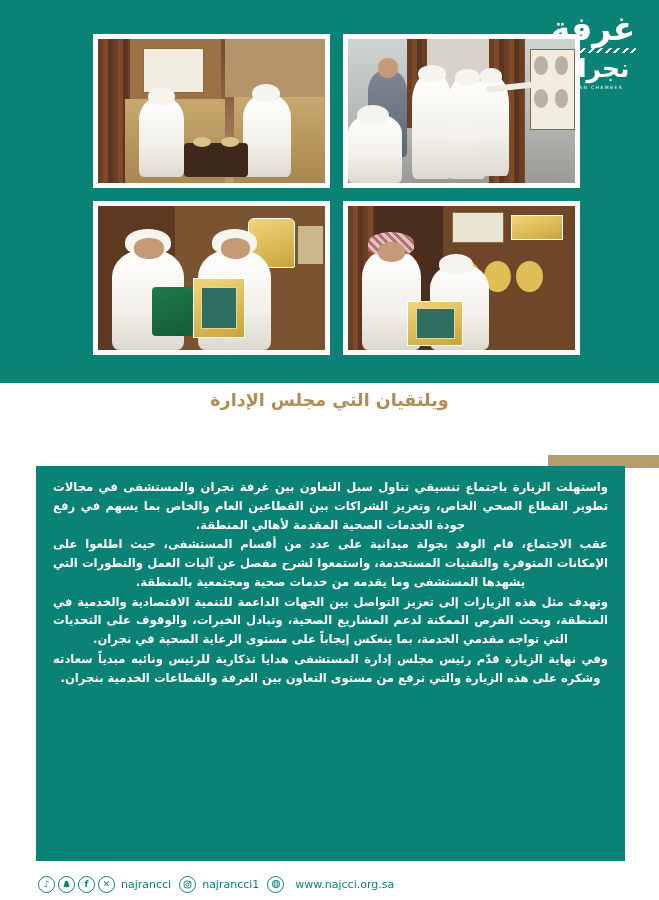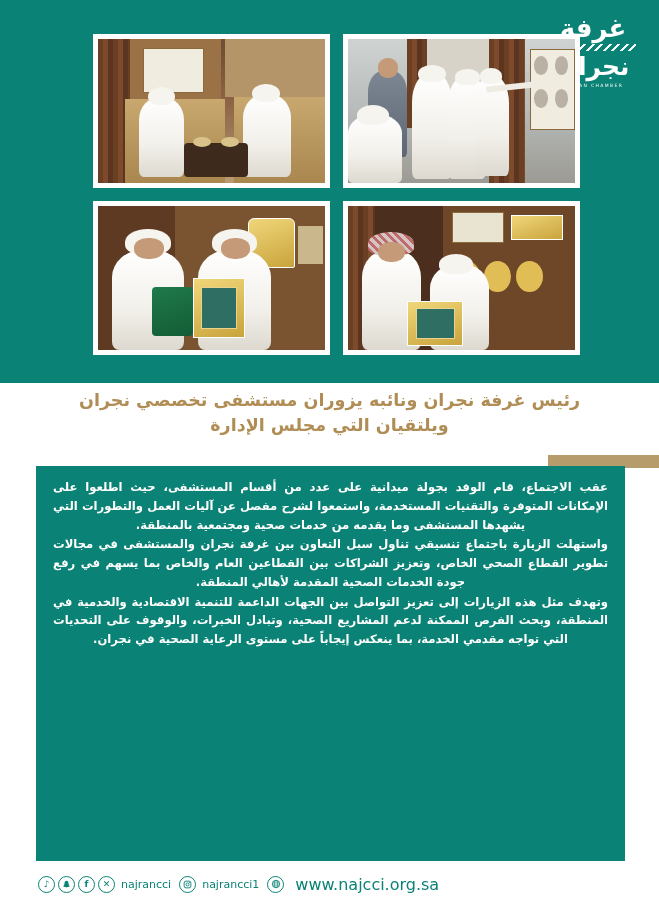--- a/index.html
+++ b/index.html
@@ -36,21 +36,21 @@
     align-items: center;
     justify-content: center;
     gap: 2px;
   }
   .logo-line1, .logo-line2 {
     color: #ffffff;
     font-weight: 700;
     letter-spacing: 1px;
     line-height: 1;
   }
-  .logo-line1 { font-size: 26px; }
+  .logo-line1 { font-size: 33px; }
   .logo-line2 { font-size: 25px; }
   .logo-zig {
     width: 86px;
     height: 7px;
     background:
       repeating-linear-gradient(135deg, #ffffff 0 2px, transparent 2px 6px);
     opacity: .95;
     margin: 1px 0;
   }
   .logo-sub {
@@ -191,21 +191,21 @@
     font-weight: 700;
     flex: 0 0 auto;
     line-height: 1;
   }
   .handle {
     color: #0a8275;
     font-size: 11px;
     margin: 0 5px 0 3px;
     white-space: nowrap;
   }
-  .handle.url { font-size: 16px; margin-left: 8px; }
+  .handle.url { font-size: 11px; margin-left: 8px; }
 </style>
 </head>
 <body>
 
 <div class="hero">
 
   <div class="logo">
     <span class="logo-line1">غرفة</span>
     <span class="logo-zig"></span>
     <span class="logo-line2">نجران</span>
@@ -285,31 +285,31 @@
       <div class="sc" style="left:24%;top:56%;width:18%;height:34%;background:linear-gradient(160deg,#1f7a4a,#135c35);border-radius:4px;"></div>
       <div class="sc plaque" style="left:42%;top:50%;width:22%;height:40%;">
         <span class="plaque-in"></span>
       </div>
     </div>
 
   </div>
 </div>
 
 <div class="title-block">
-  <span class="t-line">رئيس غرفة نجران ونائبه يزوران مستشفى تخصصي نجران</span>
   <span class="t-line">ويلتقيان التي مجلس الإدارة</span>
 </div>
 
 <div class="gold-bar"></div>
 
 <div class="body-card">
   <div class="body-text">
+    <p>واستهلت الزيارة باجتماع تنسيقي تناول سبل التعاون بين غرفة نجران والمستشفى في مجالات تطوير القطاع الصحي الخاص، وتعزيز الشراكات بين القطاعين العام والخاص بما يسهم في رفع جودة الخدمات الصحية المقدمة لأهالي المنطقة.</p>
     <p>عقب الاجتماع، قام الوفد بجولة ميدانية على عدد من أقسام المستشفى، حيث اطلعوا على الإمكانات المتوفرة والتقنيات المستخدمة، واستمعوا لشرح مفصل عن آليات العمل والتطورات التي يشهدها المستشفى وما يقدمه من خدمات صحية ومجتمعية بالمنطقة.</p>
-    <p>واستهلت الزيارة باجتماع تنسيقي تناول سبل التعاون بين غرفة نجران والمستشفى في مجالات تطوير القطاع الصحي الخاص، وتعزيز الشراكات بين القطاعين العام والخاص بما يسهم في رفع جودة الخدمات الصحية المقدمة لأهالي المنطقة.</p>
     <p>وتهدف مثل هذه الزيارات إلى تعزيز التواصل بين الجهات الداعمة للتنمية الاقتصادية والخدمية في المنطقة، وبحث الفرص الممكنة لدعم المشاريع الصحية، وتبادل الخبرات، والوقوف على التحديات التي تواجه مقدمي الخدمة، بما ينعكس إيجاباً على مستوى الرعاية الصحية في نجران.</p>
+    <p>وفي نهاية الزيارة قدّم رئيس مجلس إدارة المستشفى هدايا تذكارية للرئيس ونائبه مبدياً سعادته وشكره على هذه الزيارة والتي ترفع من مستوى التعاون بين الغرفة والقطاعات الخدمية بنجران.</p>
   </div>
 </div>
 
 <div class="footer">
   <span class="sicon">♪</span>
   <span class="sicon">
     <svg width="9" height="9" viewBox="0 0 24 24" aria-hidden="true">
         <path fill="#0a8275" d="M12 2c3 0 5 2.2 5 5.2 0 1.2-.1 2.2-.2 2.9.5.2 1 .1 1.5-.1.6-.2 1.1.4.8 1-.3.7-1.2 1.1-1.9 1.4.6 1.7 2 3 3.6 3.4.5.1.6.8.1 1-.9.5-2 .7-2.6.8-.1.4-.2.9-.4 1.1-.2.2-.6.1-1.1 0-.6-.1-1.4-.2-2.3.1-.8.3-1.4 1.2-2.5 1.2s-1.7-.9-2.5-1.2c-.9-.3-1.7-.2-2.3-.1-.5.1-.9.2-1.1 0-.2-.2-.3-.7-.4-1.1-.6-.1-1.7-.3-2.6-.8-.5-.2-.4-.9.1-1 1.6-.4 3-1.7 3.6-3.4-.7-.3-1.6-.7-1.9-1.4-.3-.6.2-1.2.8-1 .5.2 1 .3 1.5.1-.1-.7-.2-1.7-.2-2.9C7 4.2 9 2 12 2z"></path>
       </svg>
   </span>

